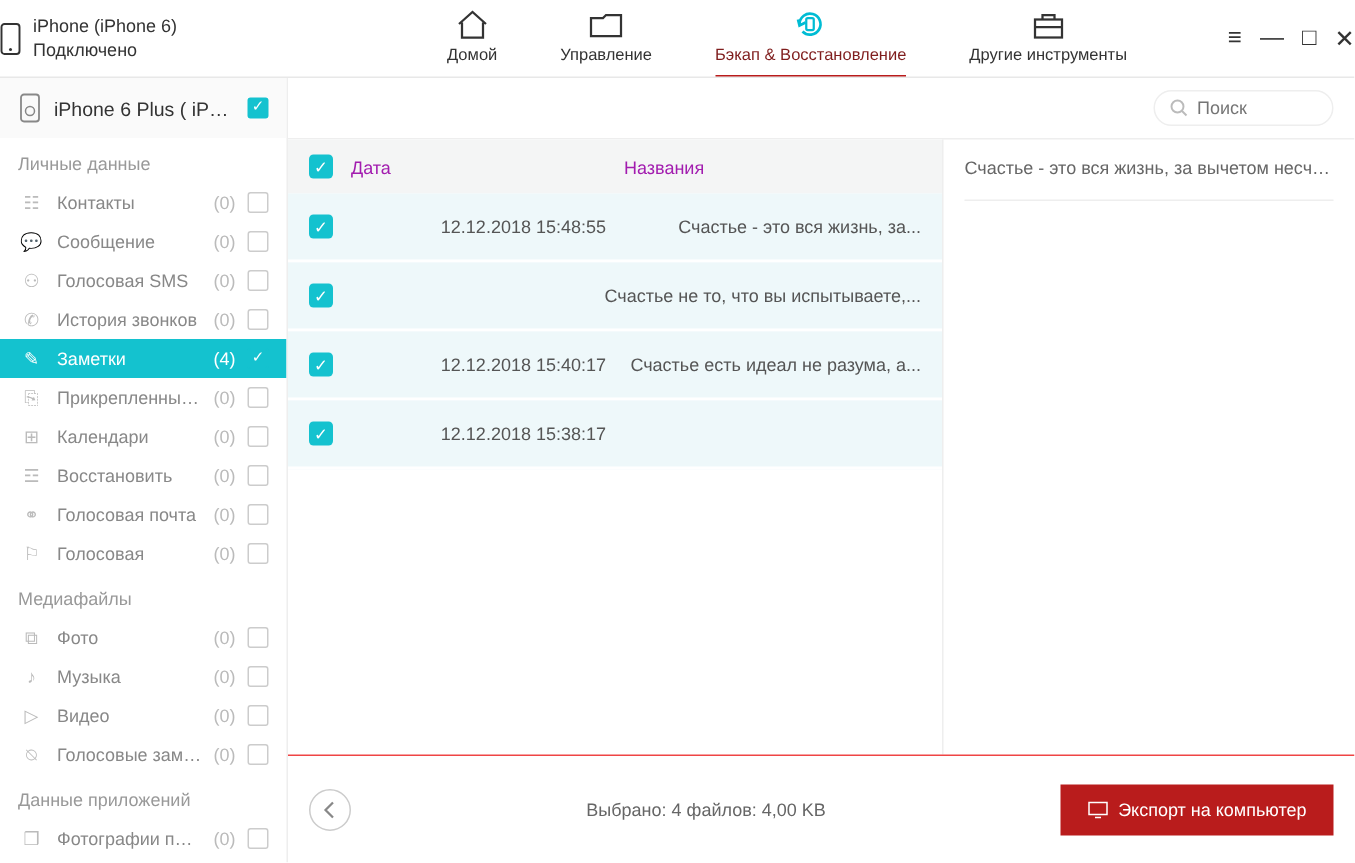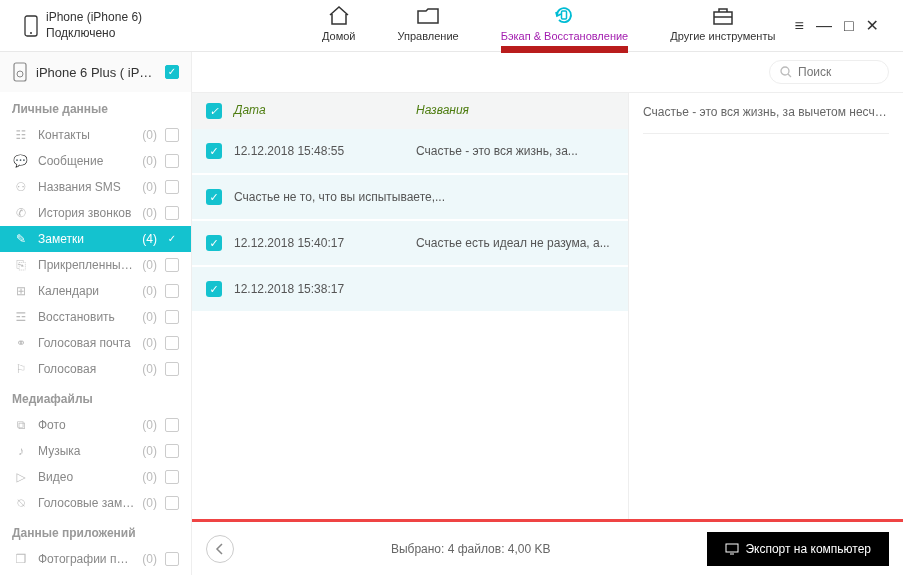--- a/index.html
+++ b/index.html
@@ -1,66 +1,66 @@
 <!DOCTYPE html>
 <html><head>
 <meta charset="utf-8">
 <style>
 * { margin: 0; padding: 0; box-sizing: border-box; font-family: -apple-system, BlinkMacSystemFont, "Segoe UI", Arial, sans-serif; }
 body { width: 903px; height: 575px; background: #fff; overflow: hidden; font-size: 13px; color: #333; }
 
-.titlebar { height: 52px; display: flex; align-items: center; padding: 0 24px; border-bottom: 1px solid #e8e8e8; }
+.titlebar { height: 52px; display: flex; align-items: center; padding: 0 0; border-bottom: 1px solid #e8e8e8; }
 .titlebar-device { display: flex; align-items: center; gap: 8px; min-width: 240px; }
 .titlebar-device-text { display: flex; flex-direction: column; font-size: 12px; line-height: 1.3; }
 .titlebar-nav { display: flex; gap: 42px; margin-left: 58px; text-align: center; }
 .nav-item { display: flex; flex-direction: column; align-items: center; gap: 3px; cursor: pointer; padding-bottom: 4px; }
-.nav-item.active { color: #a21caf; border-bottom: 7px solid #b91c1c; margin-bottom: -4px; }
+.nav-item.active { color: #7f1d1d; border-bottom: 1px solid #b91c1c; margin-bottom: -4px; }
 .nav-label { font-size: 11px; }
 .win-controls { margin-left: auto; display: flex; gap: 12px; align-items: center; }
 .win-controls span { cursor: pointer; font-size: 16px; }
 
 .body-area { display: flex; height: calc(575px - 52px); }
 
 .sidebar { width: 192px; border-right: 1px solid #eee; background: #fff; overflow-y: auto; }
 .device-row { display: flex; align-items: center; padding: 10px 12px; gap: 8px; background: #fafafa; }
 .device-row-label { flex: 1; font-size: 13px; white-space: nowrap; overflow: hidden; text-overflow: ellipsis; }
-.section-header { font-size: 12px; color: #999; padding: 10px 12px 6px; font-weight: bold; }
+.section-header { font-size: 12px; color: #999; padding: 10px 12px 6px; }
 .side-item { display: flex; align-items: center; padding: 6px 12px; gap: 8px; cursor: pointer; color: #888; font-size: 12px; }
 .side-item .label { flex: 1; white-space: nowrap; overflow: hidden; text-overflow: ellipsis; }
 .side-item .count { color: #bbb; font-size: 12px; }
 .side-item.active { background: #14c2cf; color: #fff; }
 .side-item.active .count { color: #fff; }
 .side-chk { width: 14px; height: 14px; border: 1px solid #ccc; border-radius: 2px; background: #fff; flex-shrink:0; }
 .side-chk.checked { background: #14c2cf; border-color: #14c2cf; display:flex; align-items:center; justify-content:center; }
 .side-chk.checked::after { content:"✓"; color:#fff; font-size:10px; line-height:1; }
 .side-icon { width: 18px; display: inline-flex; justify-content: center; color: #bbb; }
 .side-item.active .side-icon { color: #fff; }
 
 .main { flex: 1; display: flex; flex-direction: column; }
 .toolbar { height: 40px; display: flex; align-items: center; justify-content: flex-end; padding: 0 14px; }
 .search { display: flex; align-items: center; gap: 6px; border: 1px solid #eee; border-radius: 14px; padding: 4px 10px; color: #bbb; font-size: 12px; width: 120px; }
 .search input { border:none; outline:none; width:80px; font-size:12px; color:#333; background:transparent; }
 
 .content { flex: 1; display: flex; border-top: 1px solid #eee; }
 .list { flex: 1; background: #fff; }
-.list-header { display: flex; align-items: flex-start; padding: 10px 14px; background: #f4f5f5; font-size: 12px; color: #4d7c0f; gap: 12px; font-style: italic; }
-.list-row { display: flex; align-items: center; padding: 14px 14px; background: #eef8fa; gap: 12px; font-size: 12px; color: #555; border-bottom: 2px solid #fff; }
+.list-header { display: flex; align-items: flex-end; padding: 10px 14px; background: #f4f5f5; font-size: 12px; color: #a21caf; gap: 12px; }
+.list-row { display: flex; align-items: center; padding: 14px 14px; background: #eef8fa; gap: 12px; font-size: 12px; color: #555; border-bottom: 2px solid #fff; text-align: right; }
 .col-date { width: 170px; }
 .col-title { flex: 1; white-space: nowrap; overflow: hidden; text-overflow: ellipsis; }
 .chk { width: 16px; height: 16px; border-radius: 3px; background: #14c2cf; display:flex; align-items:center; justify-content:center; flex-shrink:0; }
 .chk::after { content:"✓"; color:#fff; font-size:11px; }
 
 .preview { width: 275px; border-left: 1px solid #eee; padding: 12px 14px; font-size: 12px; color: #666; }
 .preview-title { white-space: nowrap; overflow: hidden; text-overflow: ellipsis; padding-bottom: 14px; border-bottom: 1px solid #eee; margin-bottom: 14px; }
 .preview-body { line-height: 1.5; }
 
-.footer { height: 56px; border-top: 3px solid #ef4444; display: flex; align-items: center; padding: 0 14px; gap: 12px; }
+.footer { height: 72px; border-top: 1px solid #ef4444; display: flex; align-items: center; padding: 0 14px; gap: 12px; }
 .footer-back { width: 28px; height: 28px; border: 1px solid #ccc; border-radius: 50%; display:flex; align-items:center; justify-content:center; cursor:pointer; color:#888; }
 .footer-status { flex: 1; text-align: center; font-size: 12px; color: #666; }
-.btn { padding: 10px 18px; background: #000000; color: #fff; font-size: 12px; cursor: pointer; display:flex; align-items:center; gap:6px; }
+.btn { padding: 10px 18px; background: #b91c1c; color: #fff; font-size: 12px; cursor: pointer; display:flex; align-items:center; gap:6px; }
 
 svg { display:block; }
 </style>
 </head>
 <body>
 
 <div class="titlebar">
   <div class="titlebar-device">
     <span>
       <svg width="14" height="22" viewBox="0 0 14 22">
@@ -131,21 +131,21 @@
         <span class="side-chk"></span>
       </div>
     <div class="side-item">
         <span class="side-icon">💬</span>
         <span class="label">Сообщение</span>
         <span class="count">(0)</span>
         <span class="side-chk"></span>
       </div>
     <div class="side-item">
         <span class="side-icon">⚇</span>
-        <span class="label">Названия SMS</span>
+        <span class="label">Голосовая SMS</span>
         <span class="count">(0)</span>
         <span class="side-chk"></span>
       </div>
     <div class="side-item">
         <span class="side-icon">✆</span>
         <span class="label">История звонков</span>
         <span class="count">(0)</span>
         <span class="side-chk"></span>
       </div>
     <div class="side-item active">

